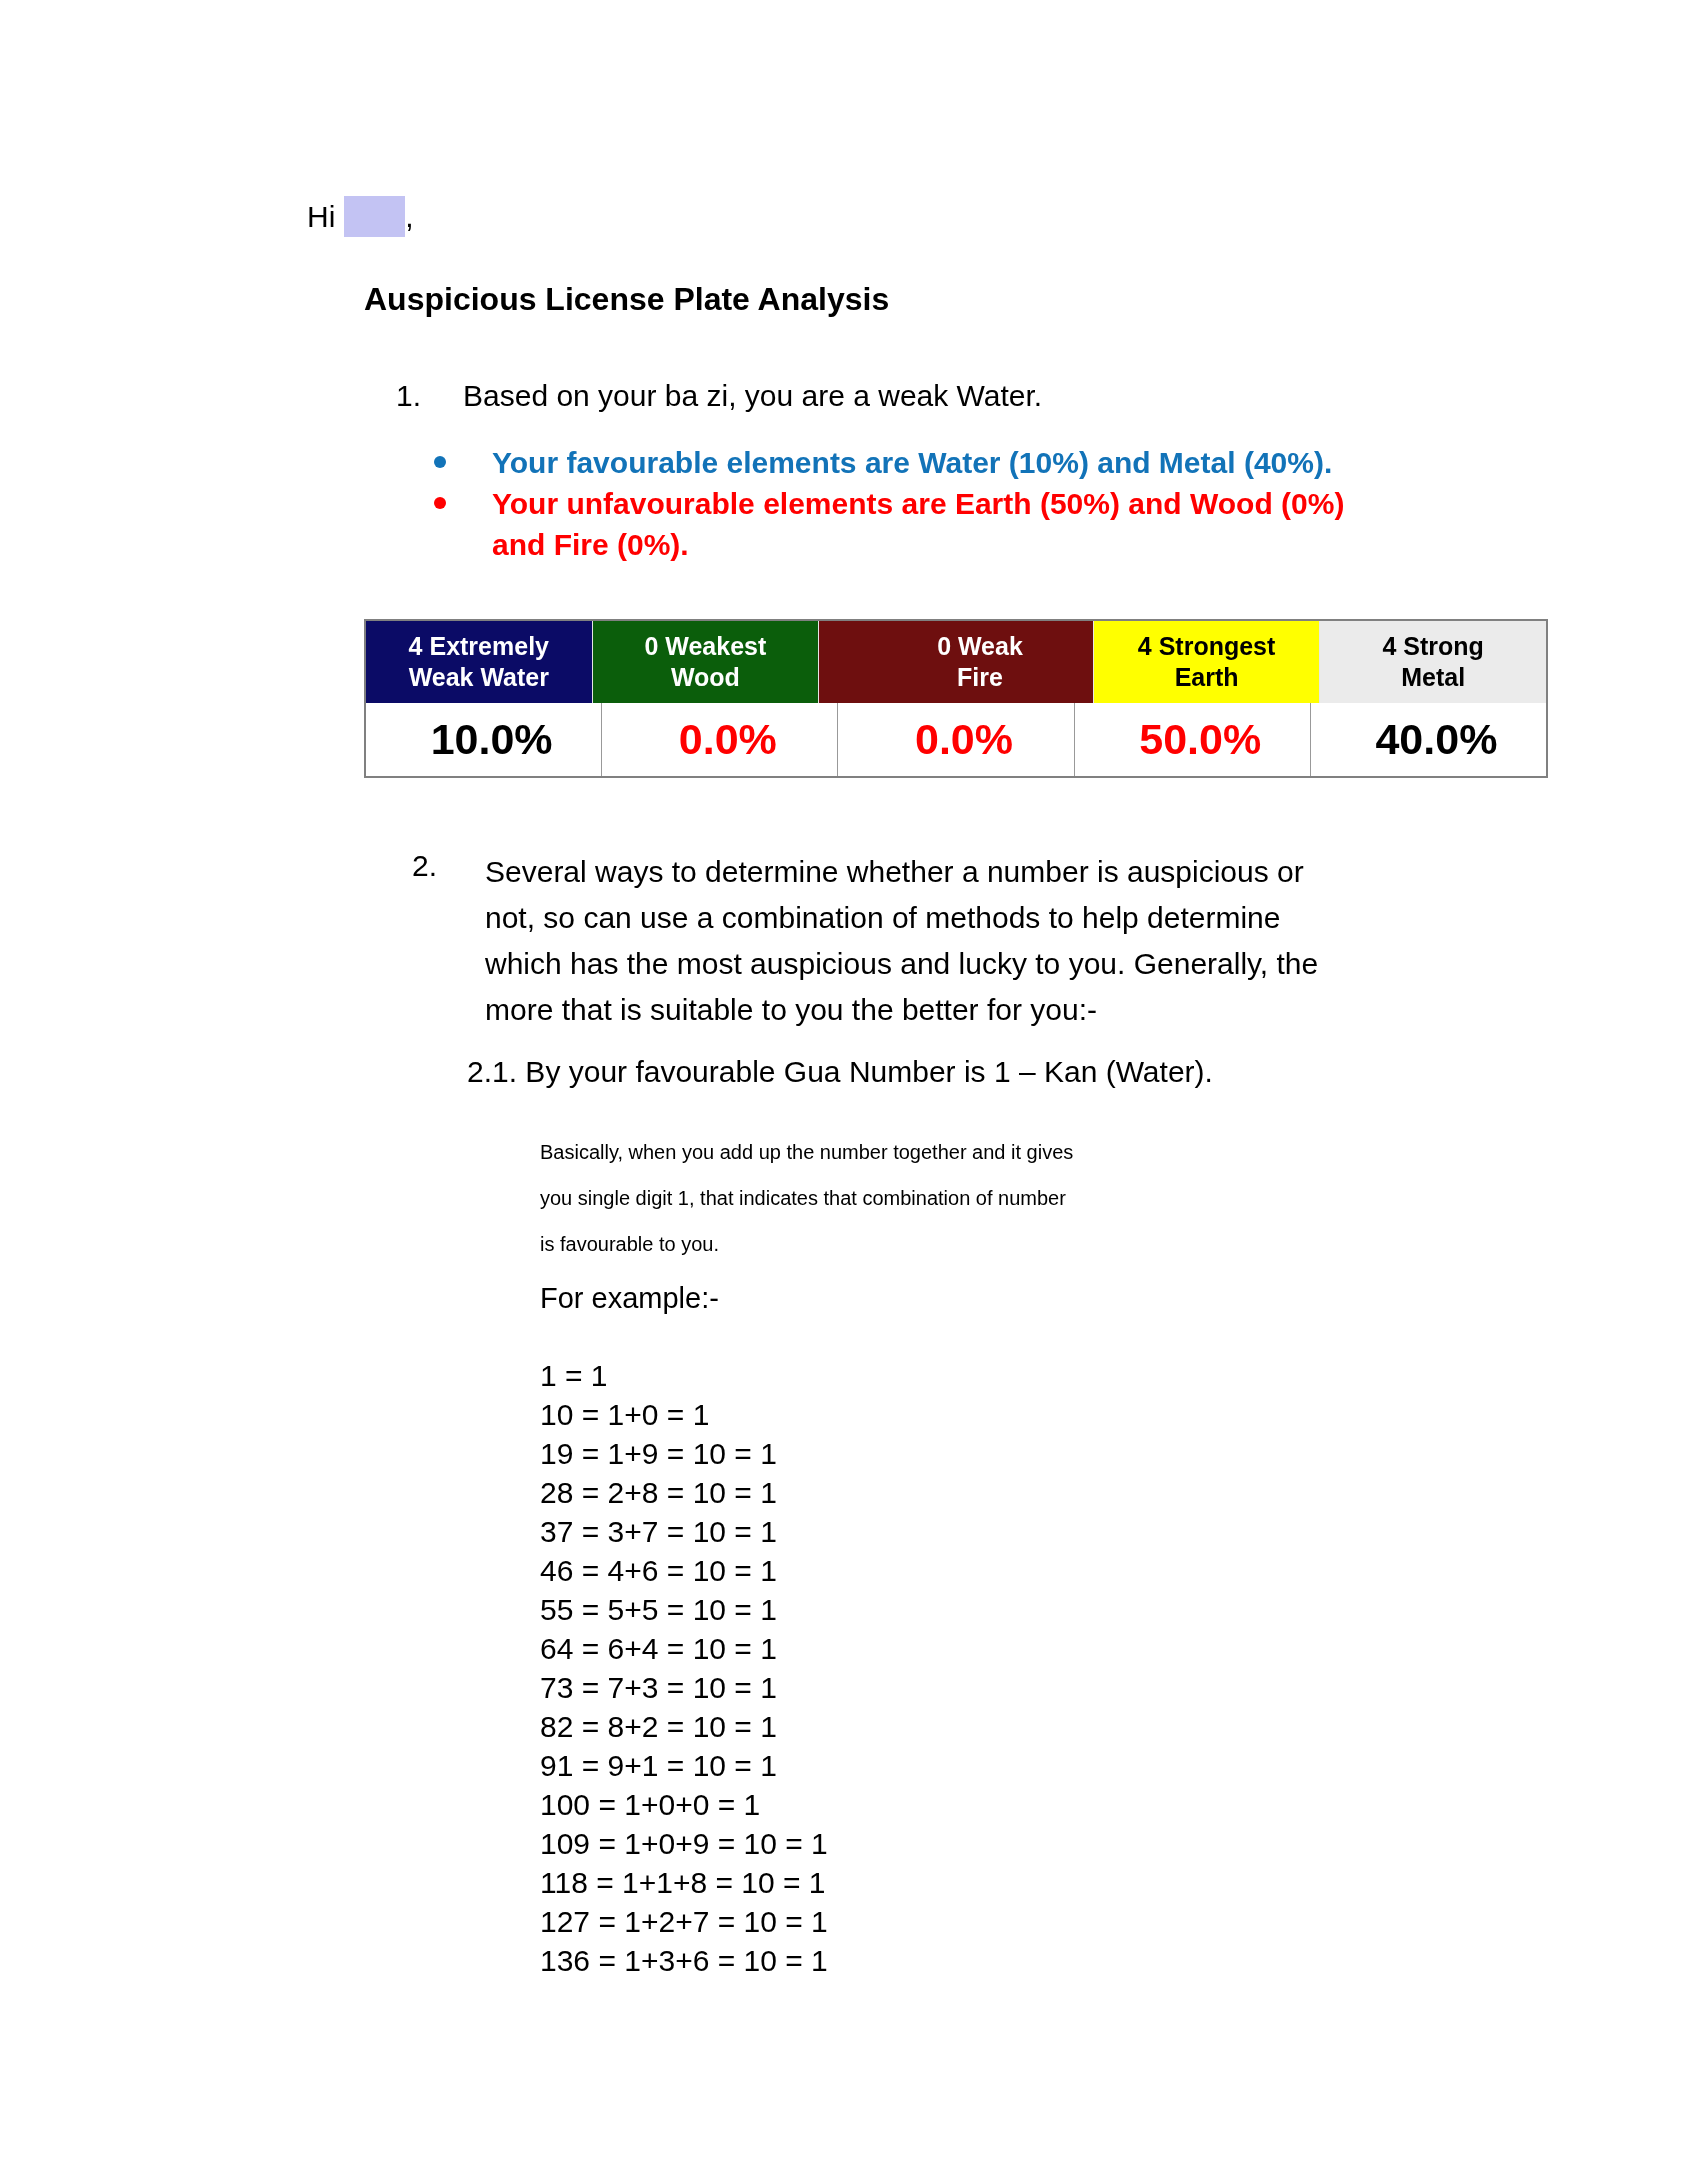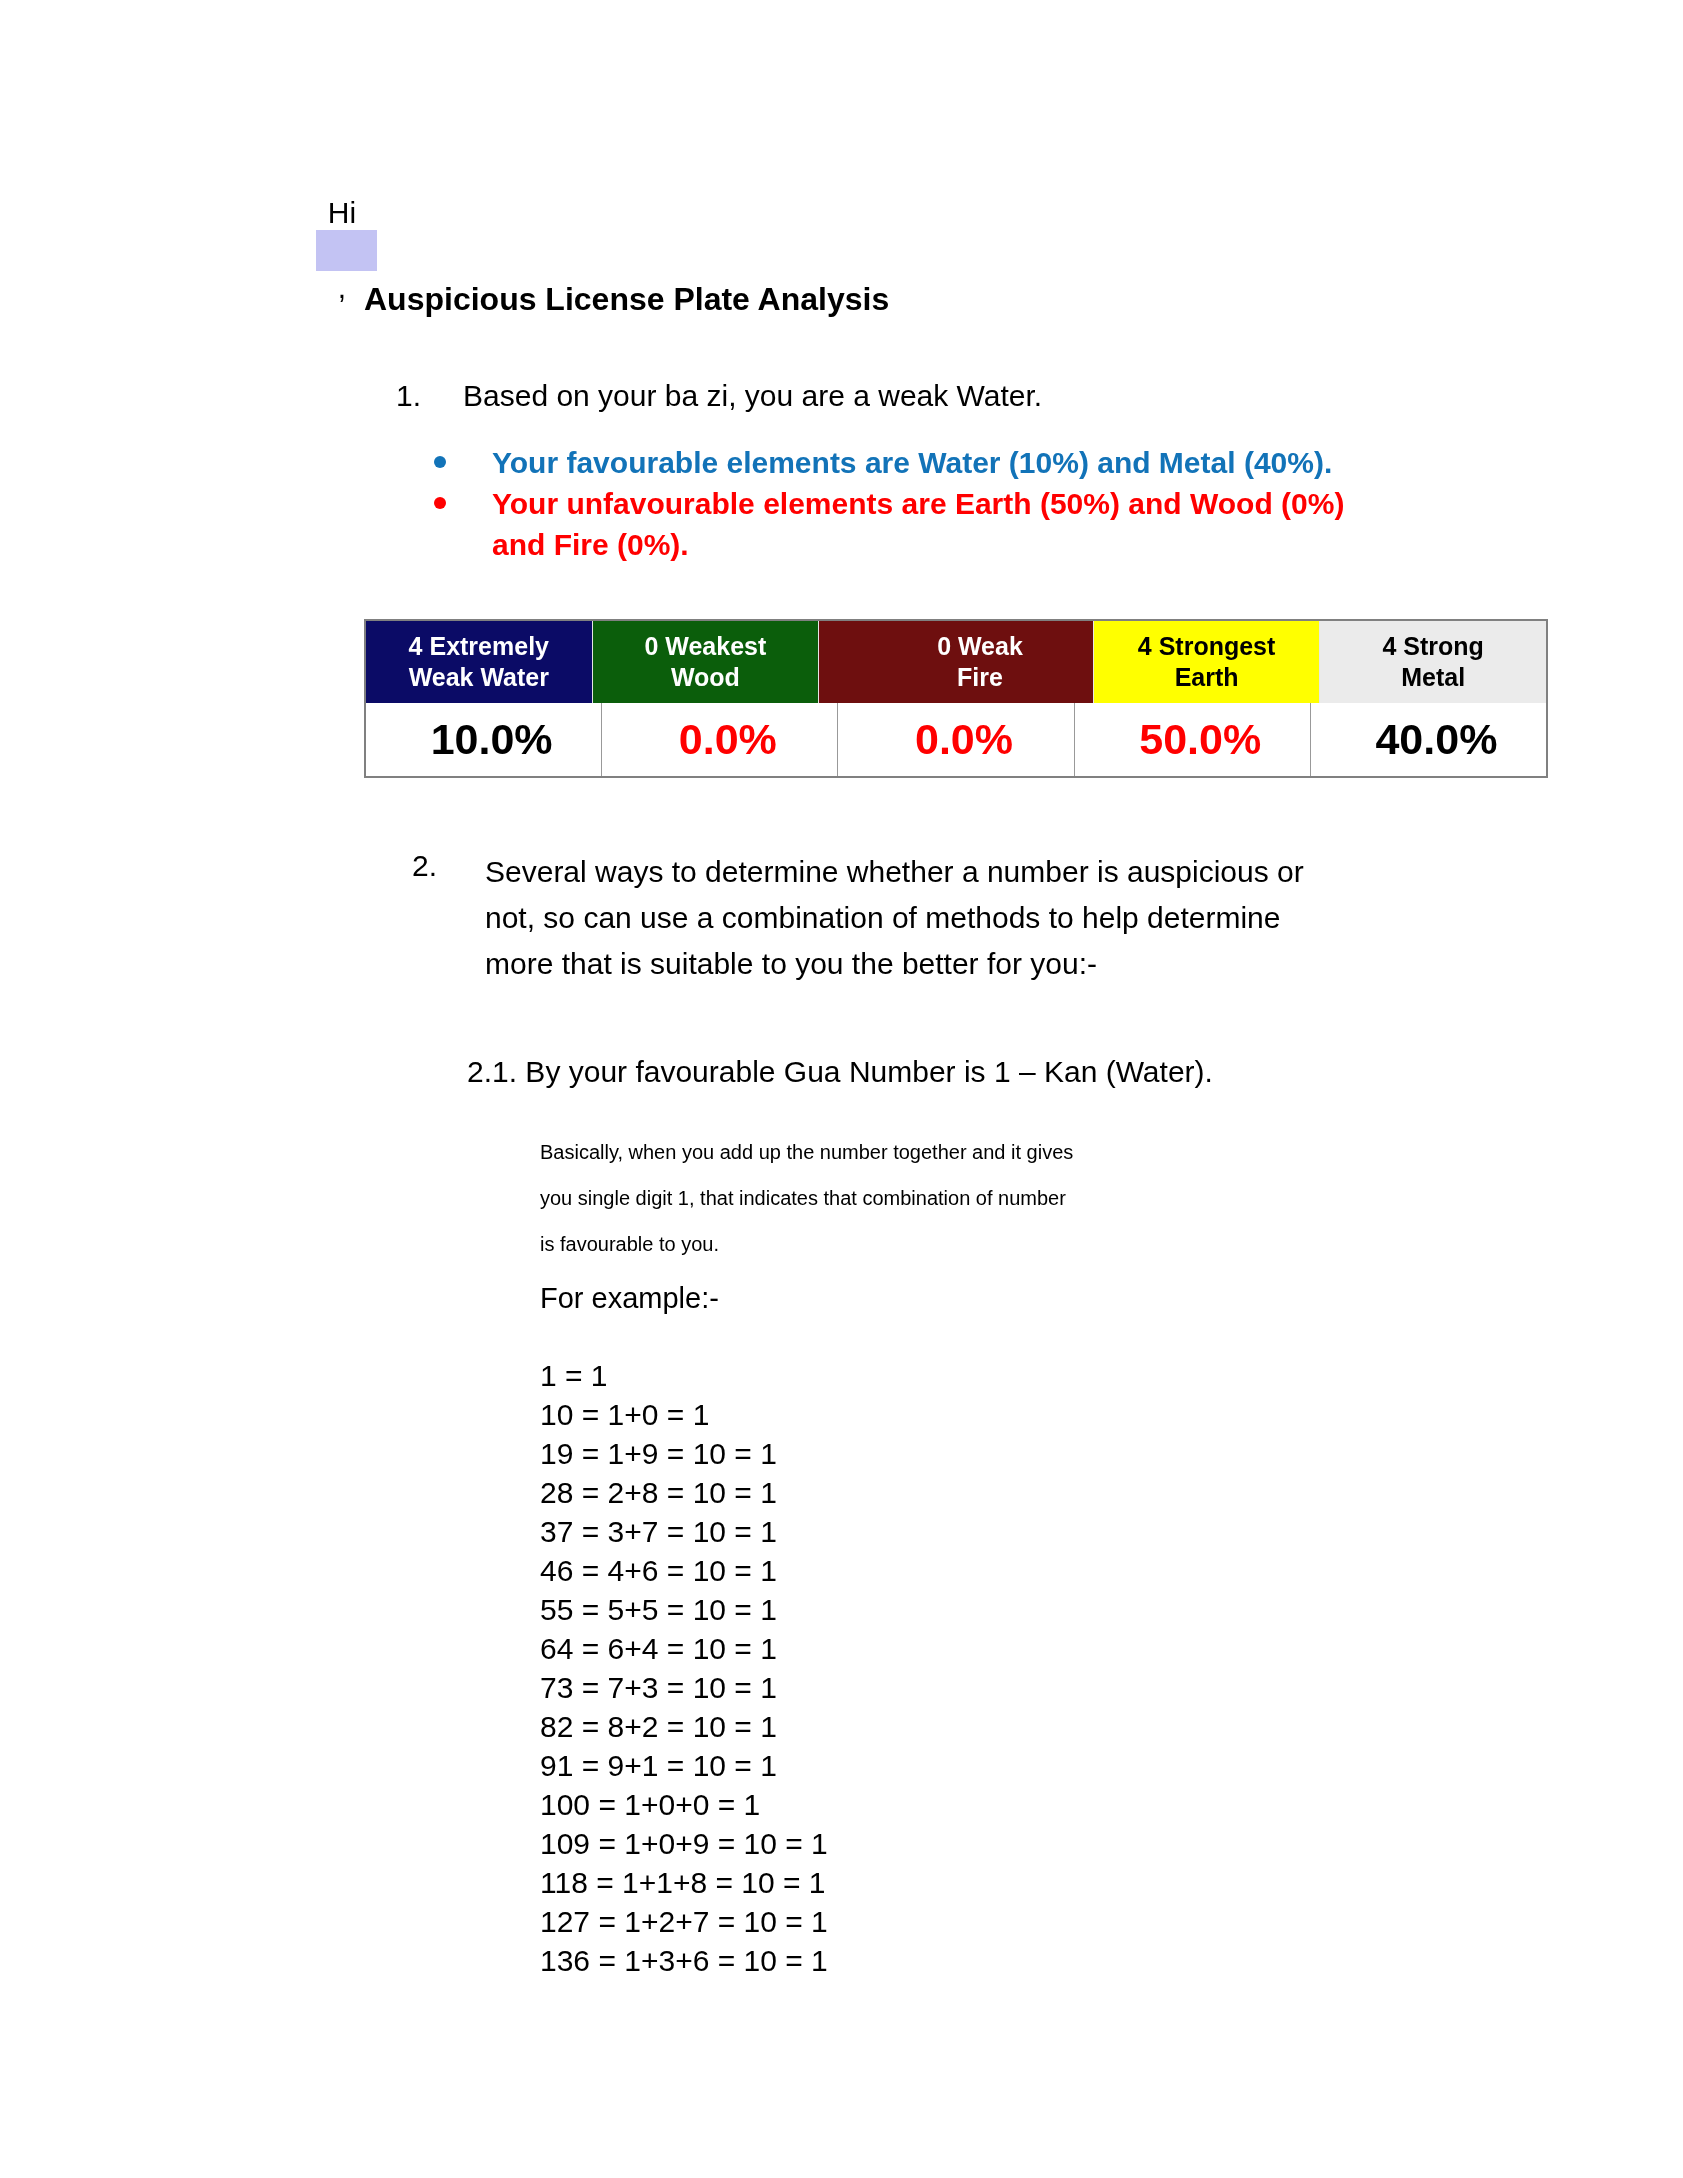--- a/index.html
+++ b/index.html
@@ -5,21 +5,21 @@
   html, body { margin: 0; padding: 0; background: #ffffff; }
   .page {
     position: relative;
     width: 1683px;
     height: 2178px;
     background: #ffffff;
     font-family: "Liberation Sans", sans-serif;
     color: #000000;
     overflow: hidden;
   }
-  .abs { position: absolute; flex-direction: column; }
+  .abs { position: absolute; }
 
   
   .greeting { left: 307px; top: 196px; font-size: 30px; display: flex; align-items: center; }
   .redaction {
     display: inline-block;
     width: 61px; height: 41px;
     margin-left: 9px;
     background: #c3c3f3;
   }
 
@@ -139,20 +139,21 @@
       <div class="vcell" style="color: rgb(255, 0, 0);">0.0%</div>
       <div class="vcell" style="color: rgb(255, 0, 0);">50.0%</div>
       <div class="vcell" style="color: rgb(0, 0, 0);">40.0%</div>
     </div>
   </div>
 
   <div class="abs item2-num">2.</div>
   <div class="abs item2-text">
     <div>Several ways to determine whether a number is auspicious or</div>
     <div>not, so can use a combination of methods to help determine</div>
+    <div>which has the most auspicious and lucky to you. Generally, the</div>
     <div>more that is suitable to you the better for you:-</div>
   </div>
 
   <div class="abs sec21">2.1. By your favourable Gua Number is 1 – Kan (Water).</div>
 
   <div class="abs para-basically">
     <div>Basically, when you add up the number together and it gives</div>
     <div>you single digit 1, that indicates that combination of number</div>
     <div>is favourable to you.</div>
   </div>

